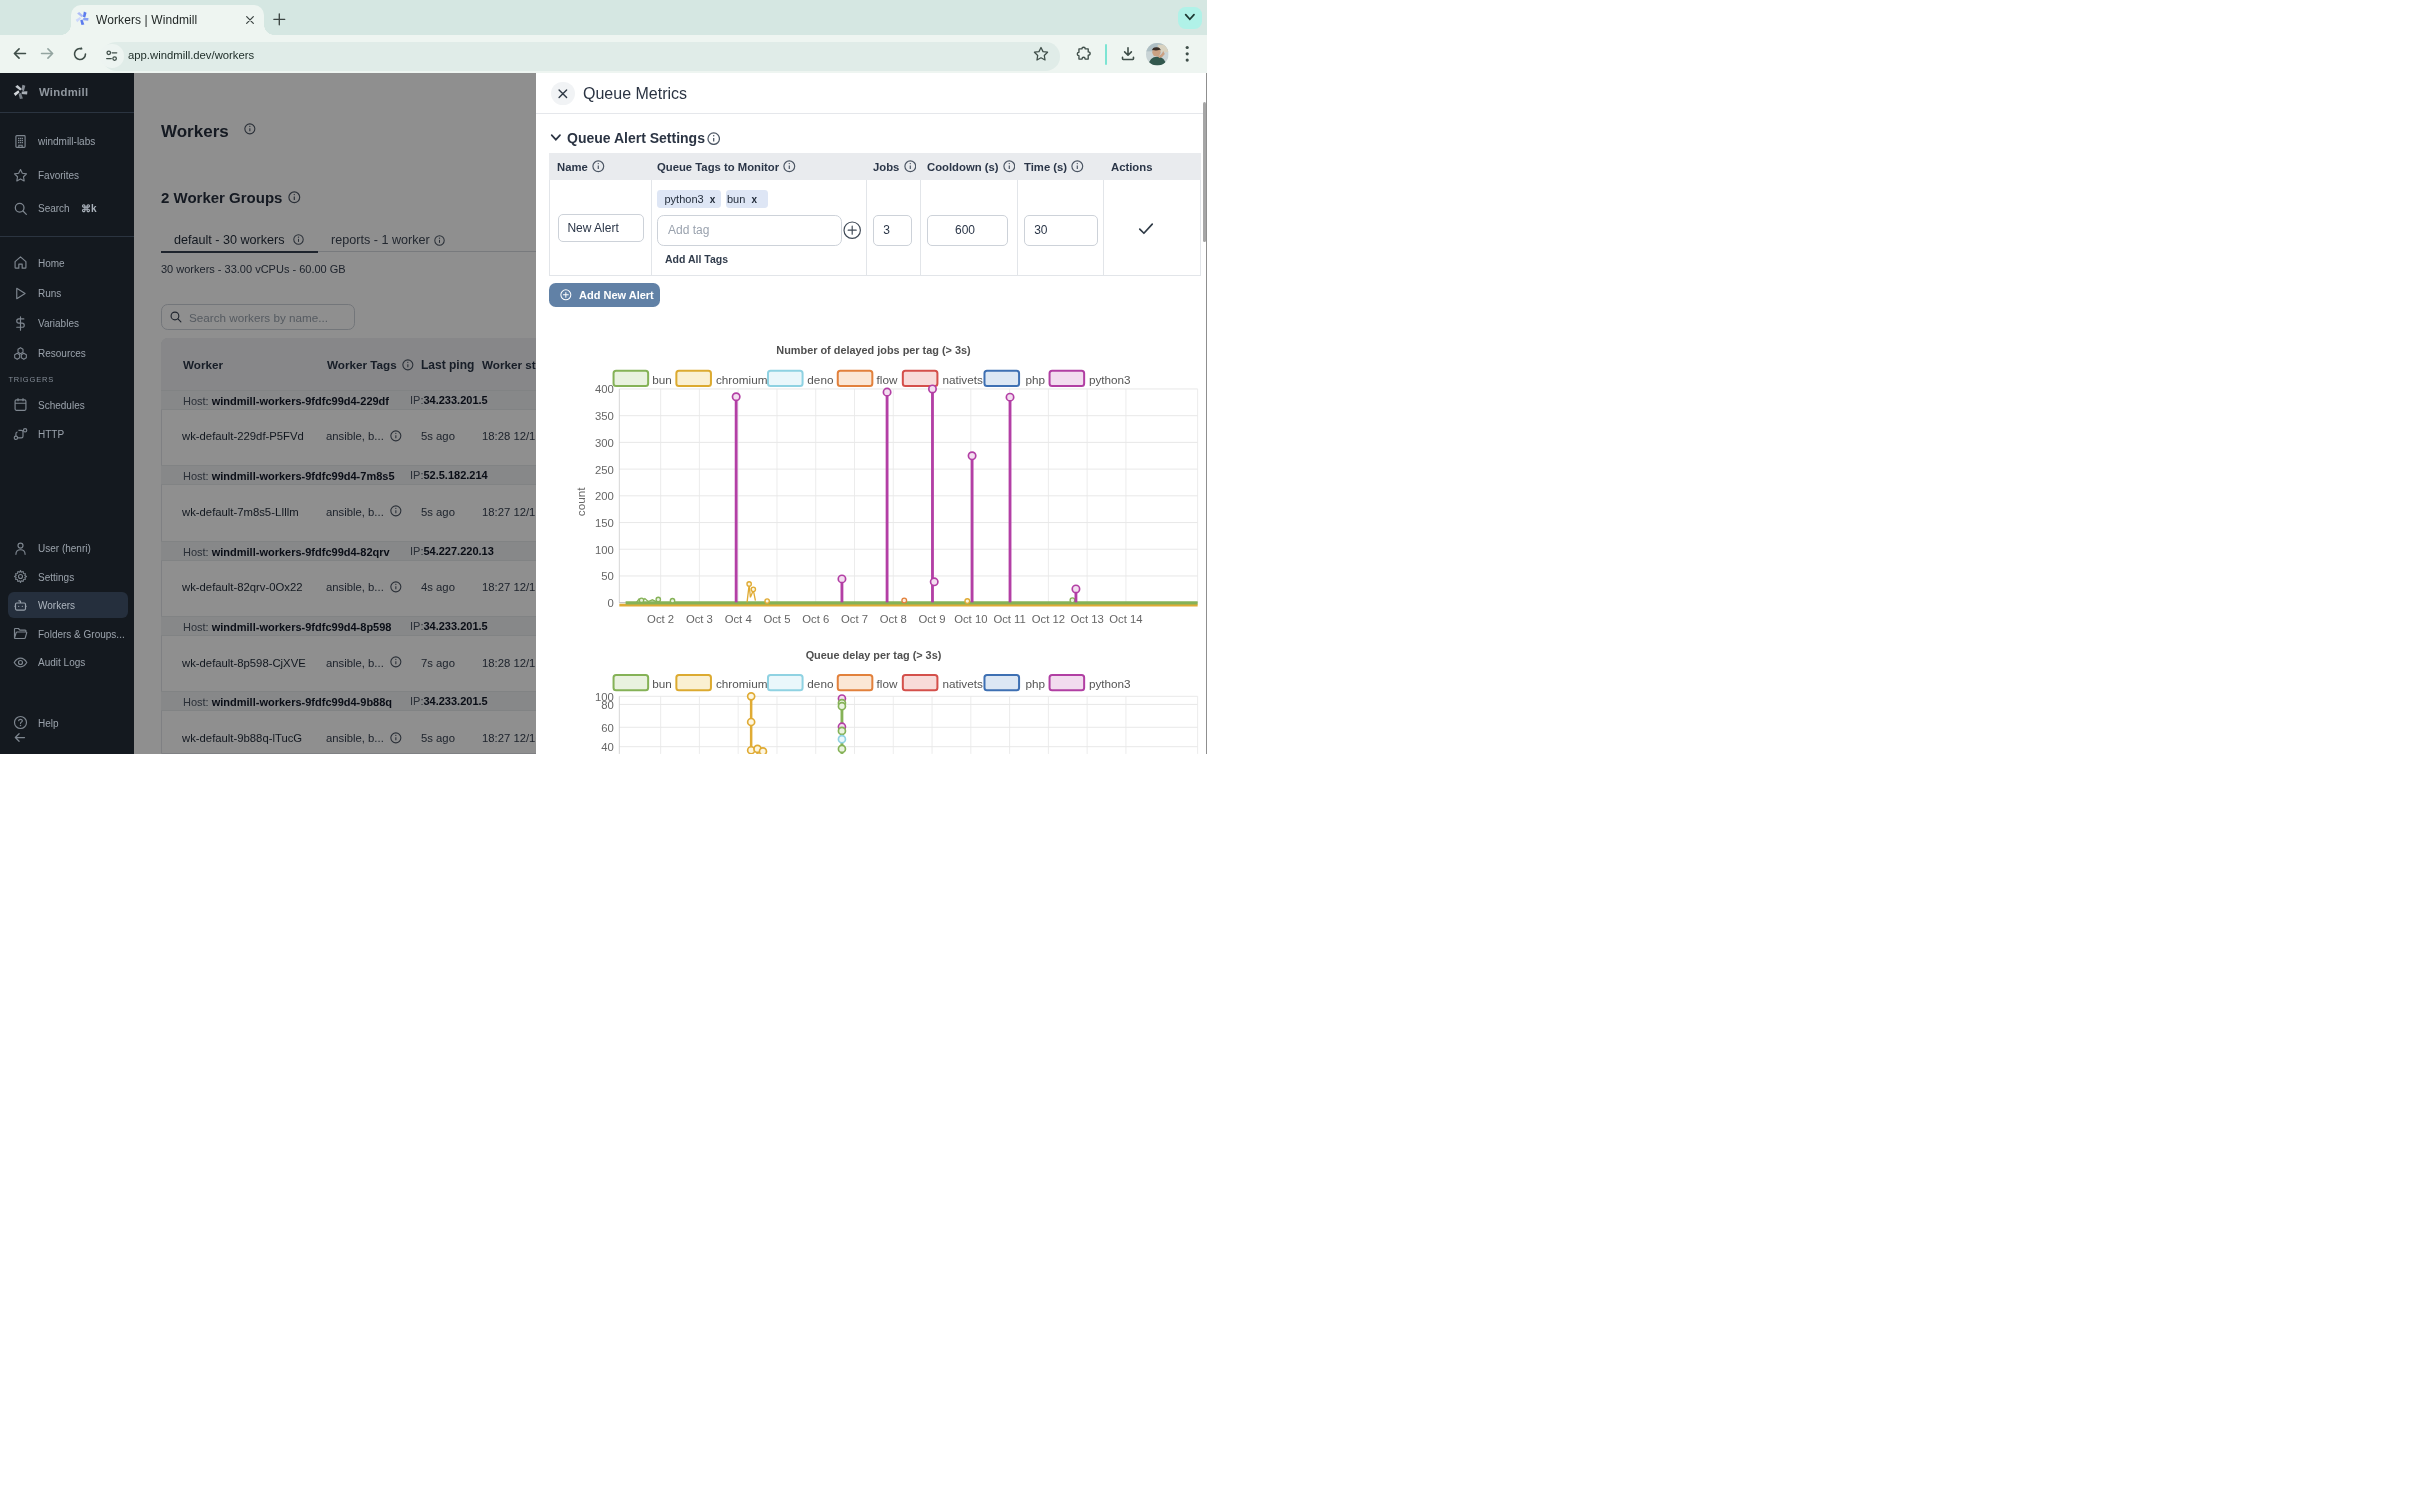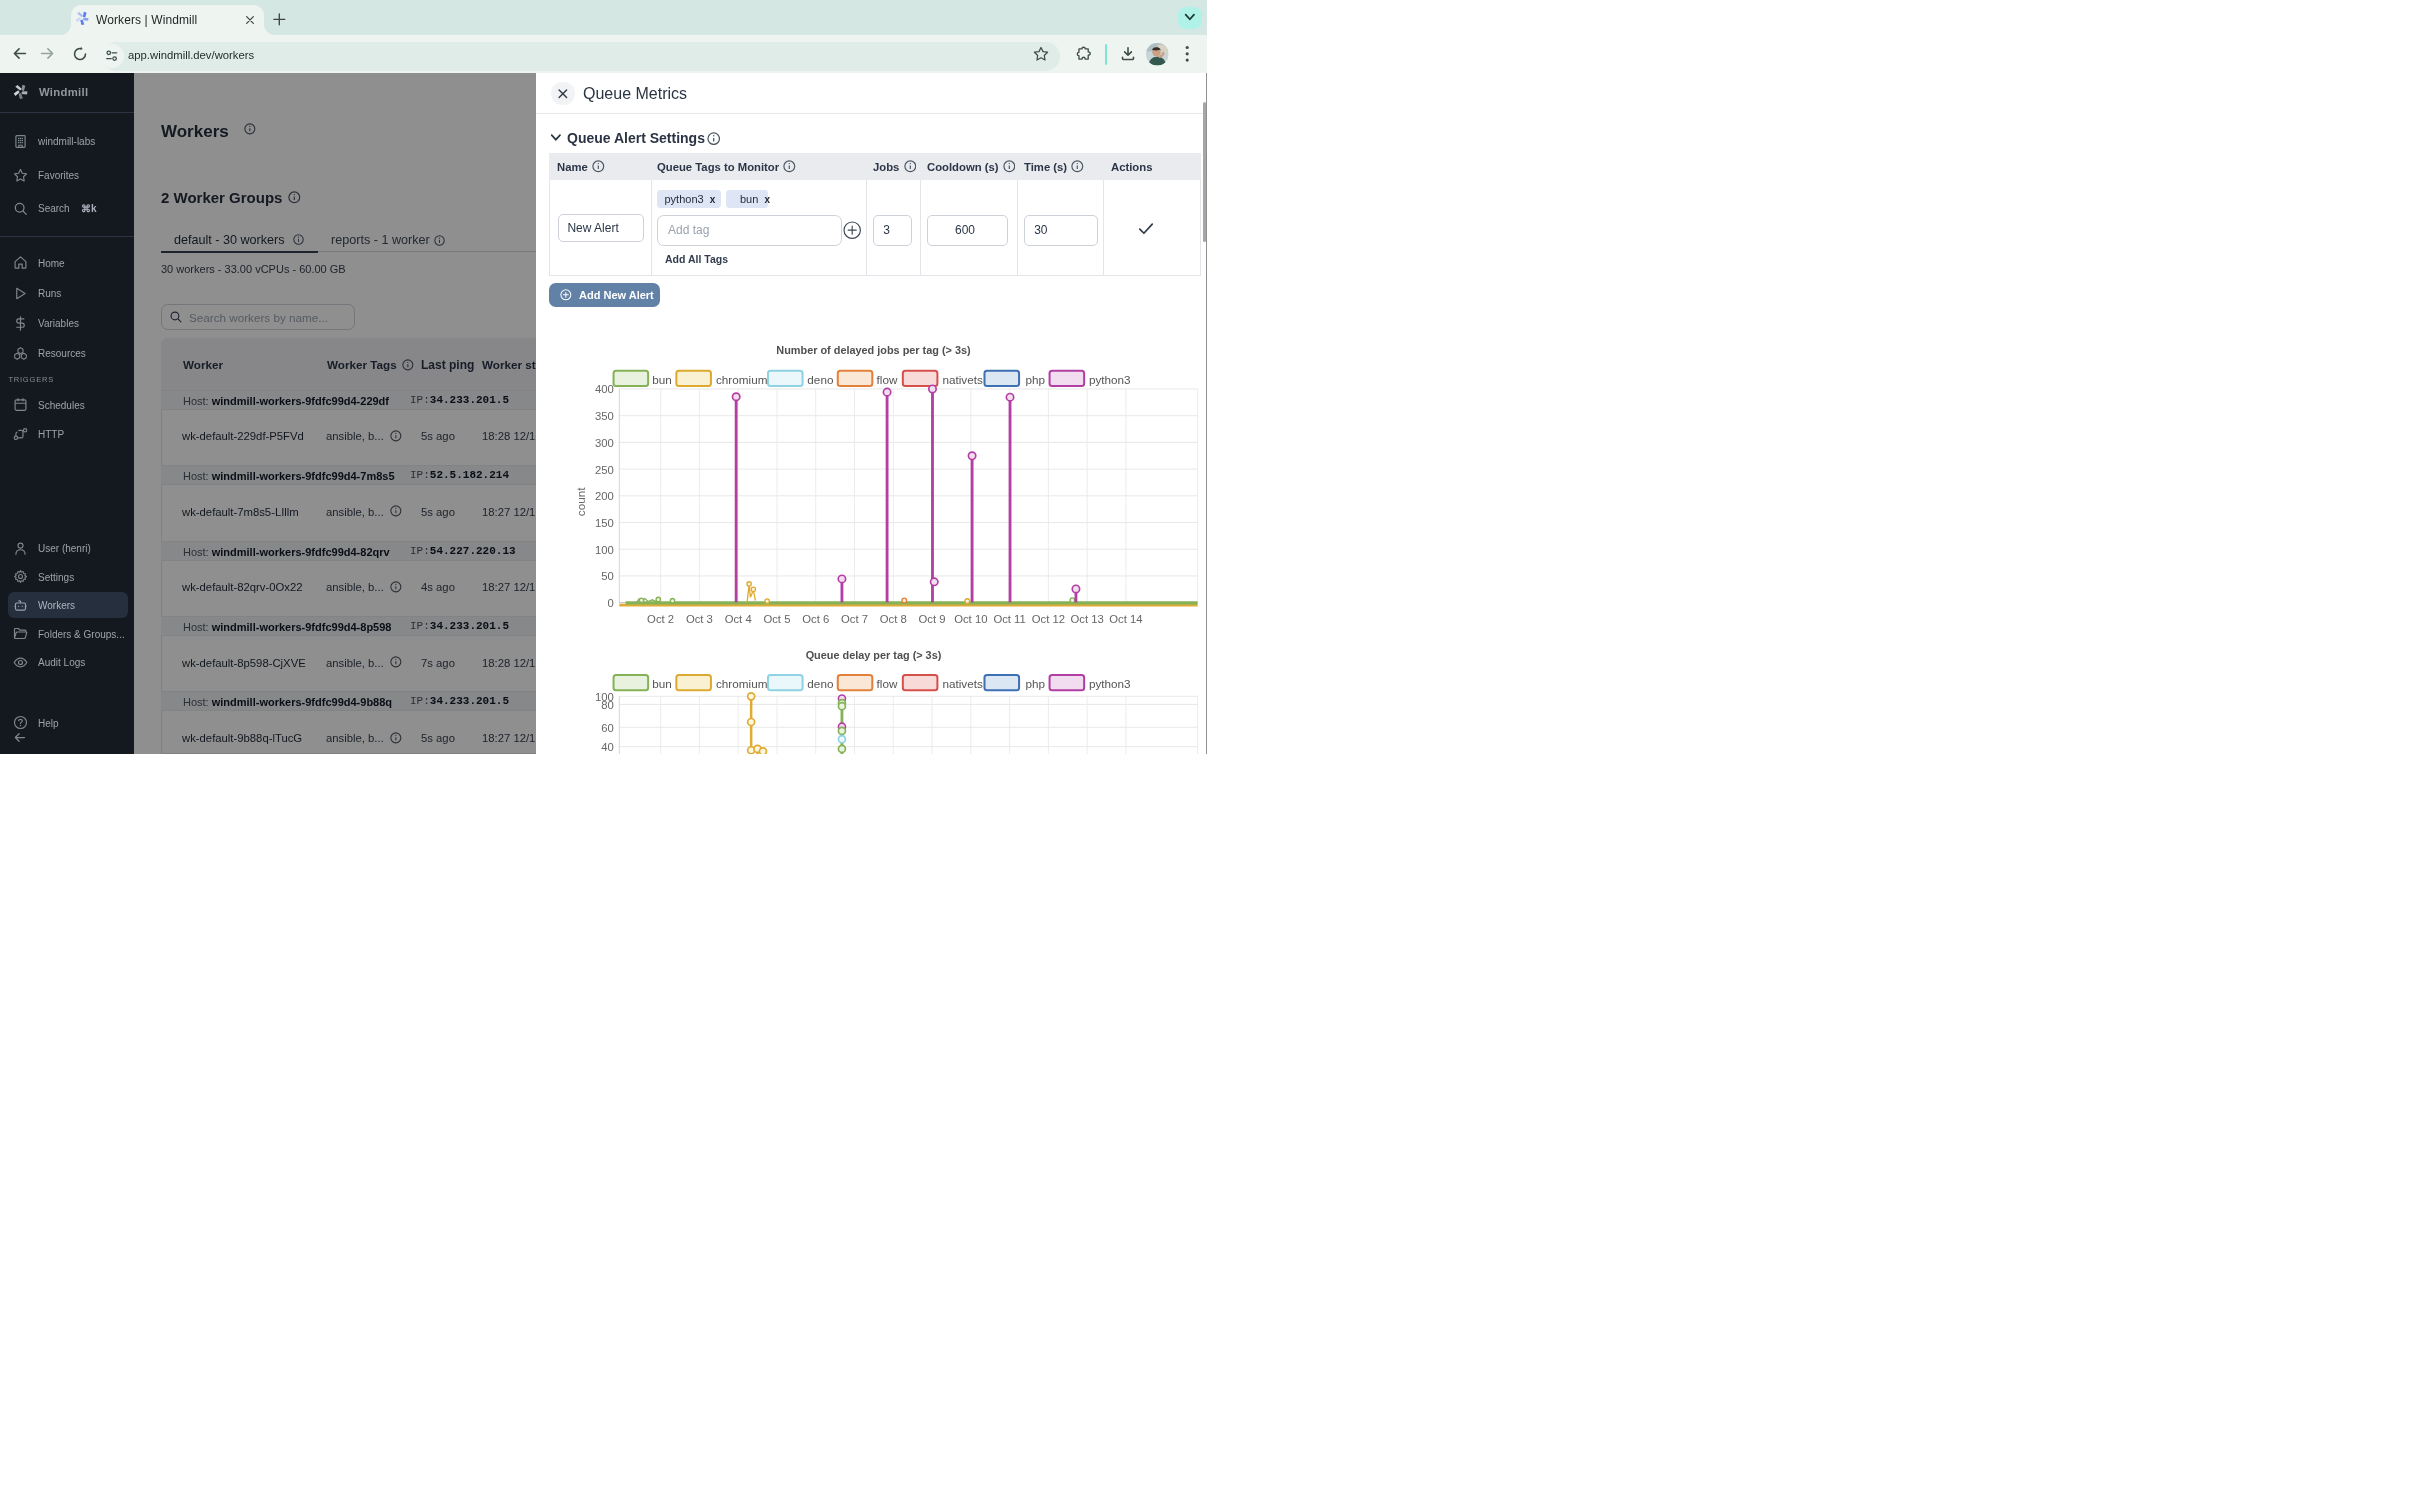--- a/index.html
+++ b/index.html
@@ -25,21 +25,21 @@
 .sbicon{position:absolute;left:12.6px;width:15px;height:15px;}
 #main{position:absolute;left:134px;top:73px;width:1073px;height:681px;background:#fff;overflow:hidden;}
 #overlay{position:absolute;left:134px;top:73px;width:1073px;height:681px;background:rgba(0,0,0,0.44);}
 #drawer{position:absolute;left:536px;top:73px;width:670px;height:681px;background:#fff;}
 .ipt{position:absolute;border:0.8px solid #cdd2d9;border-radius:5px;background:#fff;font-size:12px;color:#2b3648;}
 .hdrcell{position:absolute;font-size:11.3px;font-weight:bold;color:#2b3648;display:flex;align-items:center;gap:4.2px;}
 .vline{position:absolute;width:0.8px;background:#e2e5e9;}
 .hostrow{left:27px;width:992px;height:20px;background:#f1f2f5;border-top:0.8px solid #e7e9ec;border-bottom:0.8px solid #e7e9ec;
   padding-left:22px;font-size:11px;color:#4b5563;line-height:20px;white-space:nowrap;}
 .hostrow b,.hostip b{color:#111827;}
-.hostip{left:276px;font-size:11px;color:#4b5563;line-height:20px;font-family:Liberation Mono, monospace;}
+.hostip{left:276px;font-size:11px;color:#4b5563;line-height:20px;}
 .wname{left:48px;font-size:11.3px;color:#1f2937;line-height:17px;}
 .wtags{left:192px;font-size:11.3px;color:#374151;line-height:17px;}
 .wping{left:287px;font-size:11.3px;color:#374151;line-height:17px;}
 .wstart{left:348px;font-size:11.3px;color:#374151;line-height:17px;}
 </style>
 </head>
 <body>
 
 <div id="tabstrip"></div>
 <div id="tab">
@@ -424,21 +424,21 @@
   <div class="hdrcell" style="left:488px;top:80px;height:27px">Time (s)
     <svg width="12.6" height="12.6" viewBox="0 0 14 14">
         <circle cx="7" cy="7" r="6" stroke="#4b5563" stroke-width="1.3" fill="none"></circle>
         <path d="M7 6.2 V10" stroke="#4b5563" stroke-width="1.3"></path>
         <circle cx="7" cy="4" r="0.8" fill="#4b5563"></circle>
       </svg></div>
   <div class="hdrcell" style="left:575px;top:80px;height:27px">Actions</div>
 
   <div class="ipt" style="left:22px;top:141px;width:86px;height:28px;line-height:26px;padding-left:8.4px">New Alert</div>
   <div class="abs" style="left:121px;top:117px;width:64px;height:18.4px;background:#dee6f5;border-radius:3.4px;font-size:11px;color:#1f2937;line-height:18.4px;padding-left:7.5px">python3&nbsp;&nbsp;<b style="font-size:10px">x</b></div>
-  <div class="abs" style="left:190px;top:117px;width:42px;height:18.4px;background:#dee6f5;border-radius:3.4px;font-size:11px;color:#1f2937;line-height:18.4px;padding-left:14px">bun&nbsp;&nbsp;<b style="font-size:10px">x</b></div>
+  <div class="abs" style="left:190px;top:117px;width:42px;height:18.4px;background:#dee6f5;border-radius:3.4px;font-size:11px;color:#1f2937;line-height:18.4px;padding-left:1px">bun&nbsp;&nbsp;<b style="font-size:10px">x</b></div>
   <div class="ipt" style="left:121px;top:142px;width:185px;height:31px;line-height:28.5px;padding-left:10px;border-radius:6.7px;color:#9aa2ae">Add tag</div>
   <svg class="abs" style="left:307px;top:148px" width="18.4" height="18.4" viewBox="0 0 22 22">
     <circle cx="11" cy="11" r="9.8" stroke="#3f4956" stroke-width="1.4" fill="none"></circle>
     <path d="M11 6.2 V15.8 M6.2 11 H15.8" stroke="#3f4956" stroke-width="1.4" stroke-linecap="round"></path>
   </svg>
   <div class="ipt" style="left:337px;top:142px;width:39px;height:31px;line-height:28.5px;padding-left:9.2px">3</div>
   <div class="ipt" style="left:391px;top:142px;width:81px;height:31px;line-height:28.5px;padding-left:27px">600</div>
   <div class="ipt" style="left:488px;top:142px;width:74px;height:31px;line-height:28.5px;padding-left:9.2px">30</div>
   <svg class="abs" style="left:602px;top:149px" width="16" height="14.2" viewBox="0 0 19 17">
       <path d="M2 8.5 L7 13.5 L17 2.5" stroke="#2f3a46" stroke-width="2" fill="none" stroke-linecap="round" stroke-linejoin="round"></path>

